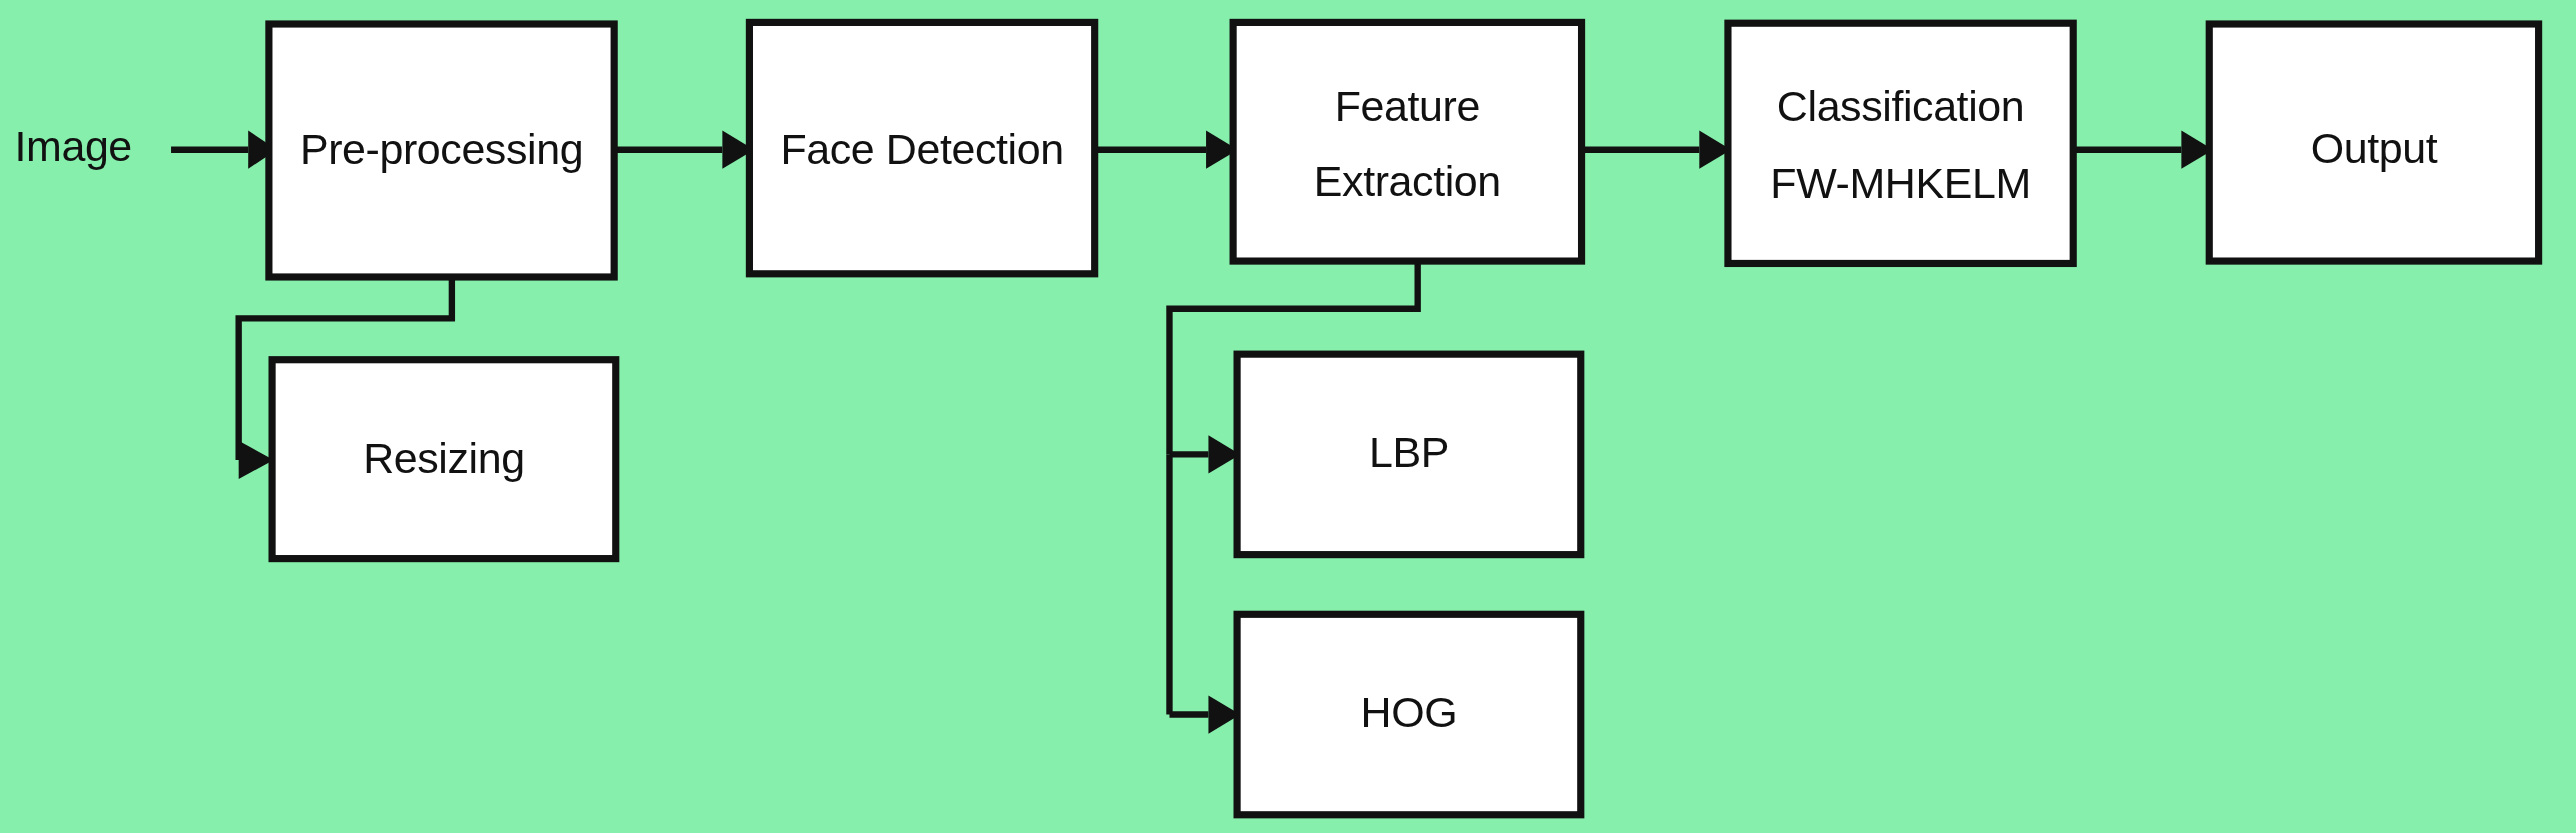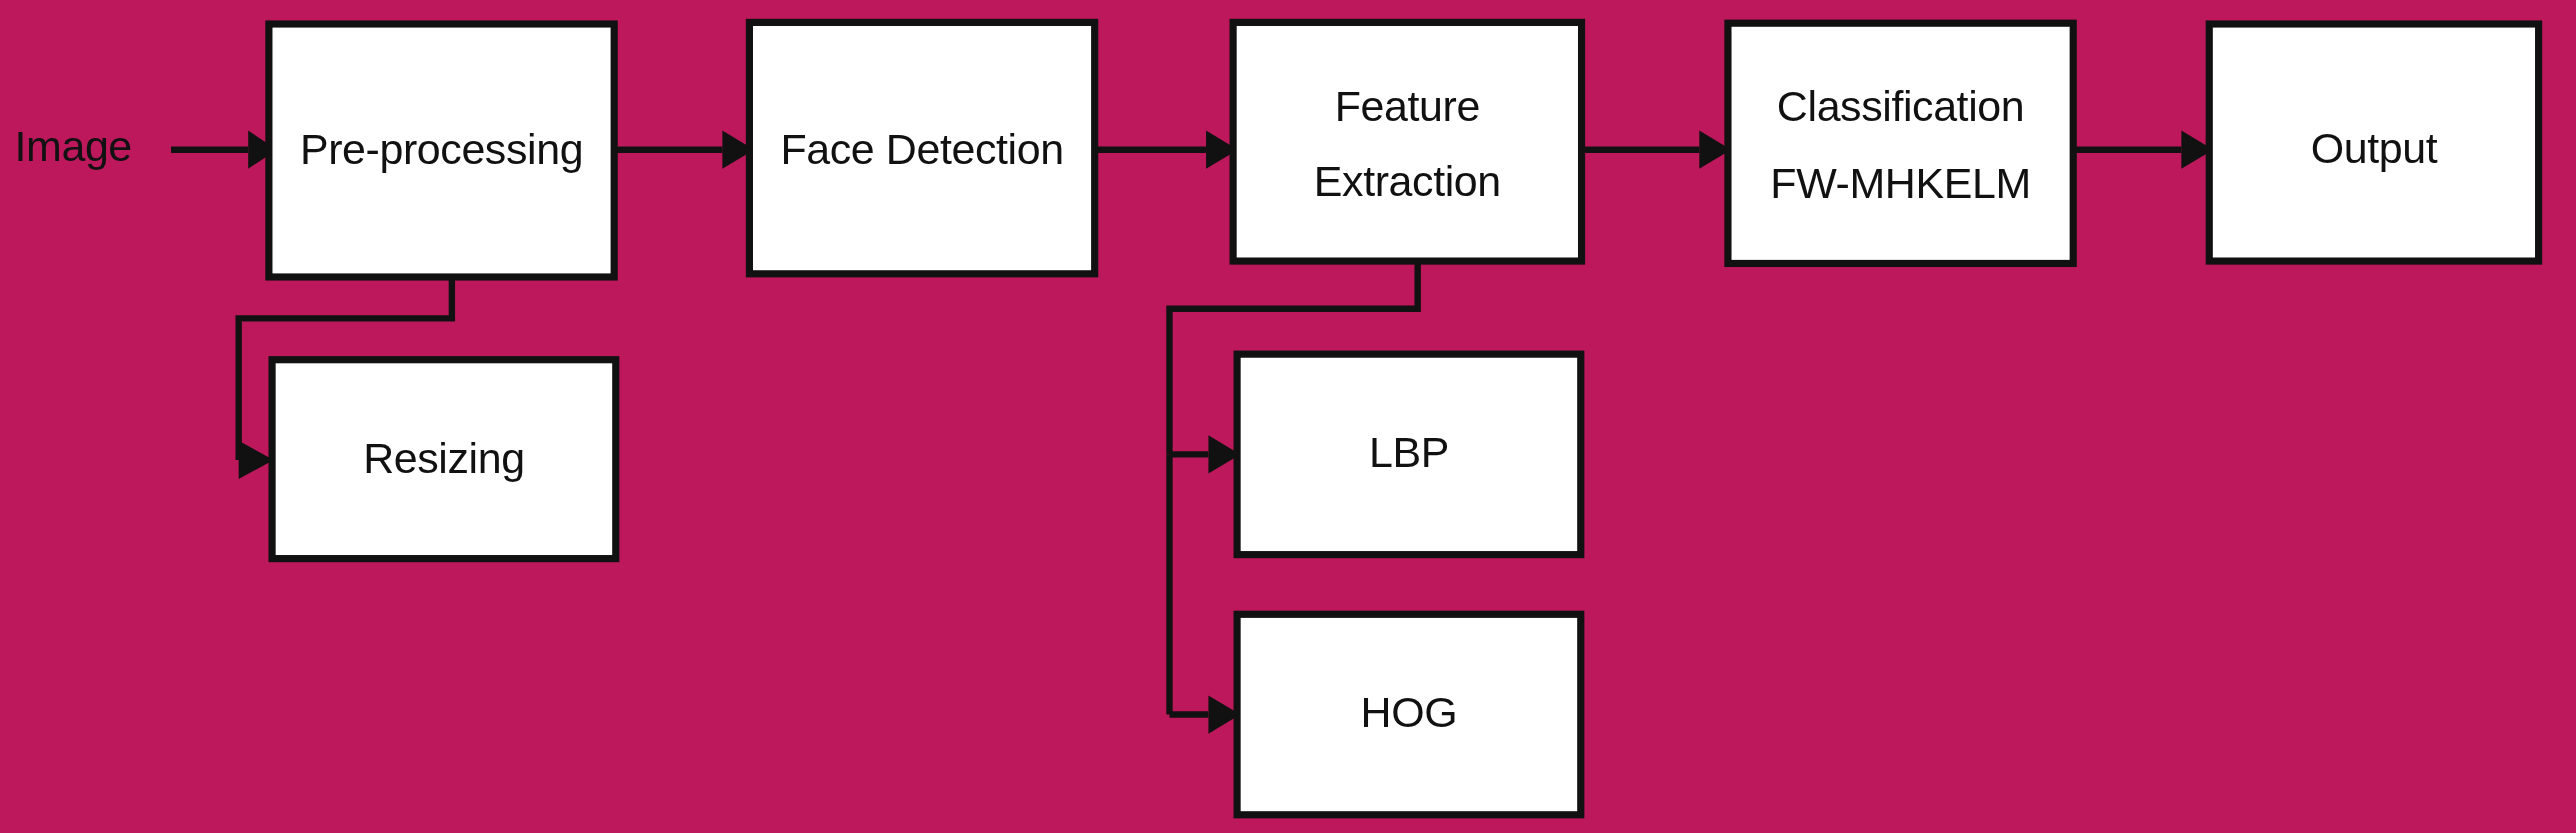--- a/index.html
+++ b/index.html
@@ -4,21 +4,21 @@
 <style>
   html, body {
     margin: 0;
     padding: 0;
     background: #ffffff;
   }
   #canvas {
     position: relative;
     width: 2576px;
     height: 834px;
-    background: #be185d;
+    background: #86efac;
     overflow: hidden;
     font-family: "Liberation Sans", "DejaVu Sans", sans-serif;
   }
   svg#flow {
     position: absolute;
     inset: 0;
     width: 2576px;
     height: 834px;
     display: block;
   }

